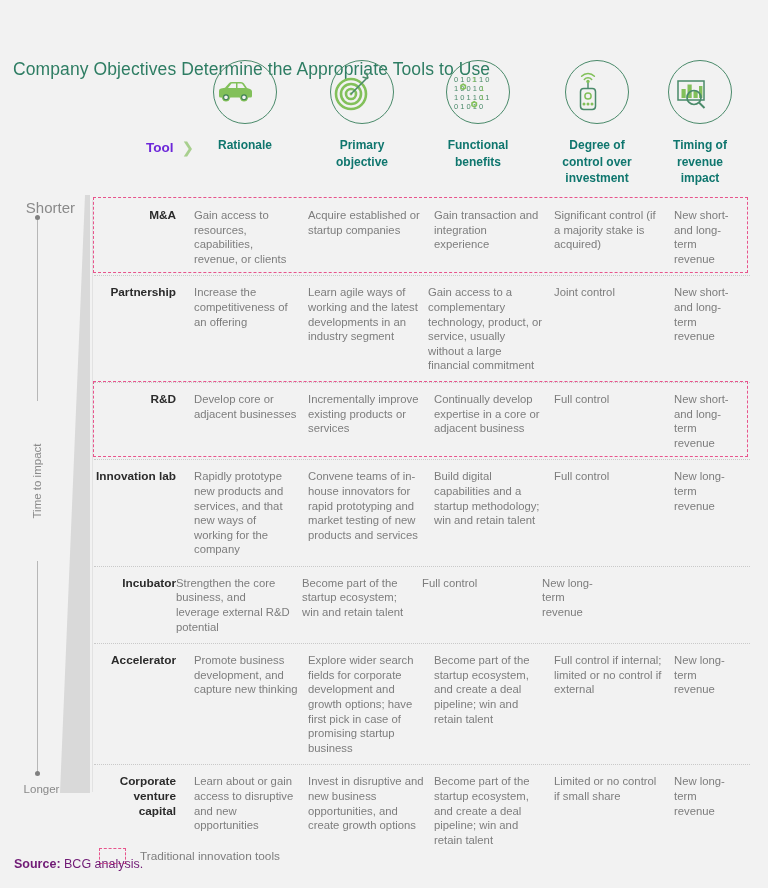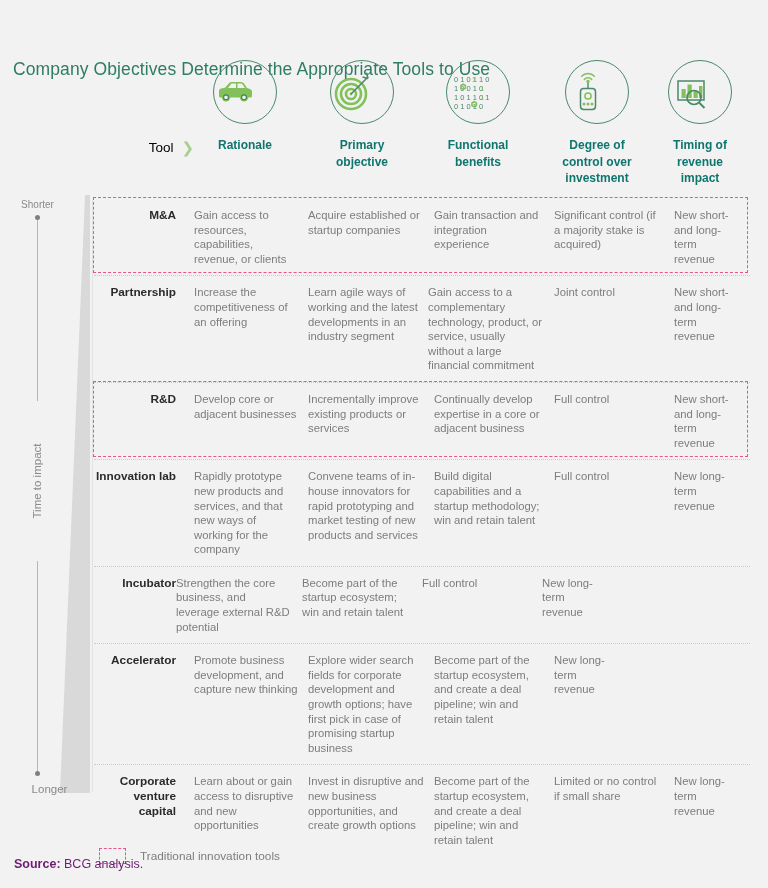--- a/index.html
+++ b/index.html
@@ -65,22 +65,22 @@
     top: 80px;
     left: 122px;
     width: 72px;
     display: flex;
     align-items: center;
     justify-content: flex-end;
     gap: 8px;
   }
   #tool-label {
     font-size: 13.5px;
-    font-weight: normal;
-    color: #000000;
+    font-weight: bold;
+    color: #6d28d9;
   }
   #tool-chevron {
     font-size: 15px;
     color: #a8cf8e;
     line-height: 1;
   }
 
   
   #axis-area {
     position: absolute;
@@ -105,27 +105,27 @@
     border-radius: 50%;
     background: #808080;
   }
   #axis-dot-top { top: 20px; }
   #axis-dot-bottom { top: 576px; }
   #axis-top-label {
     position: absolute;
     left: 0;
     top: 4px;
     width: 75px;
-    text-align: center;
-    font-size: 10px;
+    text-align: right;
+    font-size: 15px;
     color: #8a8a8a;
   }
   #axis-bottom-label {
     position: absolute;
-    left: 12px;
+    left: 4px;
     top: 588px;
     width: 75px;
     text-align: center;
     font-size: 11.5px;
     color: #8a8a8a;
   }
   #axis-mid-label {
     position: absolute;
     left: -43px;
     top: 275px;
@@ -404,20 +404,21 @@
     <div class="cell c3">Become part of the startup ecosystem; win and retain talent</div>
     <div class="cell c4">Full control</div>
     <div class="cell c5">New long-term revenue</div>
   </div>
 
   <div class="row">
     <div class="cell tool c0">Accelerator</div>
     <div class="cell c1">Promote business development, and capture new thinking</div>
     <div class="cell c2">Explore wider search fields for corporate development and growth options; have first pick in case of promising startup business</div>
     <div class="cell c3">Become part of the startup ecosystem, and create a deal pipeline; win and retain talent</div>
+    <div class="cell c4">Full control if internal; limited or no control if external</div>
     <div class="cell c5">New long-term revenue</div>
   </div>
 
   <div class="row last">
     <div class="cell tool c0">Corporate venture capital</div>
     <div class="cell c1">Learn about or gain access to disruptive and new opportunities</div>
     <div class="cell c2">Invest in disruptive and new business opportunities, and create growth options</div>
     <div class="cell c3">Become part of the startup ecosystem, and create a deal pipeline; win and retain talent</div>
     <div class="cell c4">Limited or no control if small share</div>
     <div class="cell c5">New long-term revenue</div>

